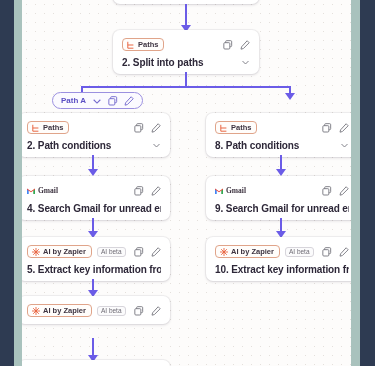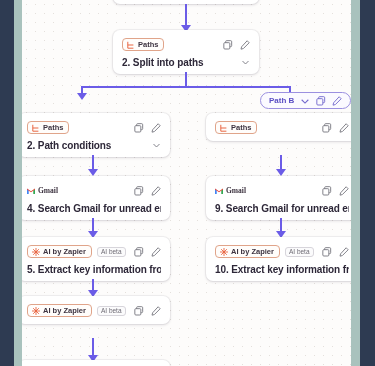--- a/index.html
+++ b/index.html
@@ -148,35 +148,35 @@
       </div>
     </div>
 
     <div class="wire wire-v" style="left:163px; top:72px; height:16px;"></div>
     <div class="wire wire-h" style="left:59px; top:86px; width:210px;"></div>
     <div class="wire wire-v" style="left:59px; top:86px; height:8px;"></div>
     <div class="wire wire-v" style="left:267px; top:86px; height:8px;"></div>
     <div class="arrow" style="left:55px; top:93px;"></div>
     <div class="arrow" style="left:263px; top:93px;"></div>
 
-
-    <div class="pathpill" style="left:238px; top:92px;">
-      <span>Path B</span>
+    <div class="pathpill" style="left:30px; top:92px;">
+      <span>Path A</span>
       <svg class="ico-btn" viewBox="0 0 12 12">
         <path d="M2 4.5 L6 8.5 L10 4.5" fill="none" stroke="#5b4fc4" stroke-width="1.3"></path>
       </svg>
       <svg class="ico-btn" viewBox="0 0 12 12">
         <rect x="3.2" y="0.8" width="7.2" height="7.2" rx="1.2" fill="none" stroke="#5b4fc4" stroke-width="1.1"></rect>
         <rect x="1" y="3.2" width="7.2" height="7.6" rx="1.2" fill="#fbfaff" stroke="#5b4fc4" stroke-width="1.1"></rect>
       </svg>
       <svg class="ico-btn" viewBox="0 0 12 12">
         <path d="M8.6 0.9 L11 3.3 L4 10.3 L1.2 11 L1.9 8.2 Z" fill="none" stroke="#5b4fc4" stroke-width="1.1"></path>
       </svg>
     </div>
 
+
     <div class="card" style="left:-4px; top:113px; width:152px;">
       <div class="card-top">
         <span class="badge">
           <svg class="badge-ico" viewBox="0 0 10 10">
             <path d="M1 1 L1 5 L8 5" stroke="#e8613c" stroke-width="1.2" fill="none"></path>
             <path d="M1 5 L1 9 L8 9" stroke="#e8613c" stroke-width="1.2" fill="none"></path>
           </svg>
           <span>Paths</span>
         </span>
         <span class="card-actions">
@@ -297,20 +297,26 @@
         <span class="card-actions">
           <svg class="ico-btn" viewBox="0 0 12 12">
             <rect x="3.2" y="0.8" width="7.2" height="7.2" rx="1.2" fill="none" stroke="#4a4a55" stroke-width="1.1"></rect>
             <rect x="1" y="3.2" width="7.2" height="7.6" rx="1.2" fill="#fff" stroke="#4a4a55" stroke-width="1.1"></rect>
           </svg>
           <svg class="ico-btn" viewBox="0 0 12 12">
             <path d="M8.6 0.9 L11 3.3 L4 10.3 L1.2 11 L1.9 8.2 Z" fill="none" stroke="#4a4a55" stroke-width="1.1"></path>
           </svg>
         </span>
       </div>
+      <div class="card-title">
+        <span>8. Path conditions</span>
+        <svg class="chev" viewBox="0 0 12 12">
+          <path d="M2 4 L6 8 L10 4" fill="none" stroke="#4a4a55" stroke-width="1.3"></path>
+        </svg>
+      </div>
     </div>
 
     <div class="wire wire-v" style="left:258px; top:155px; height:15px;"></div>
     <div class="arrow" style="left:254px; top:169px;"></div>
 
     <div class="card" style="left:184px; top:176px; width:152px;">
       <div class="card-top">
         <span class="badge plain">
           <svg class="badge-ico" viewBox="0 0 12 9">
             <rect x="0" y="0" width="12" height="9" rx="1" fill="#ffffff"></rect>

